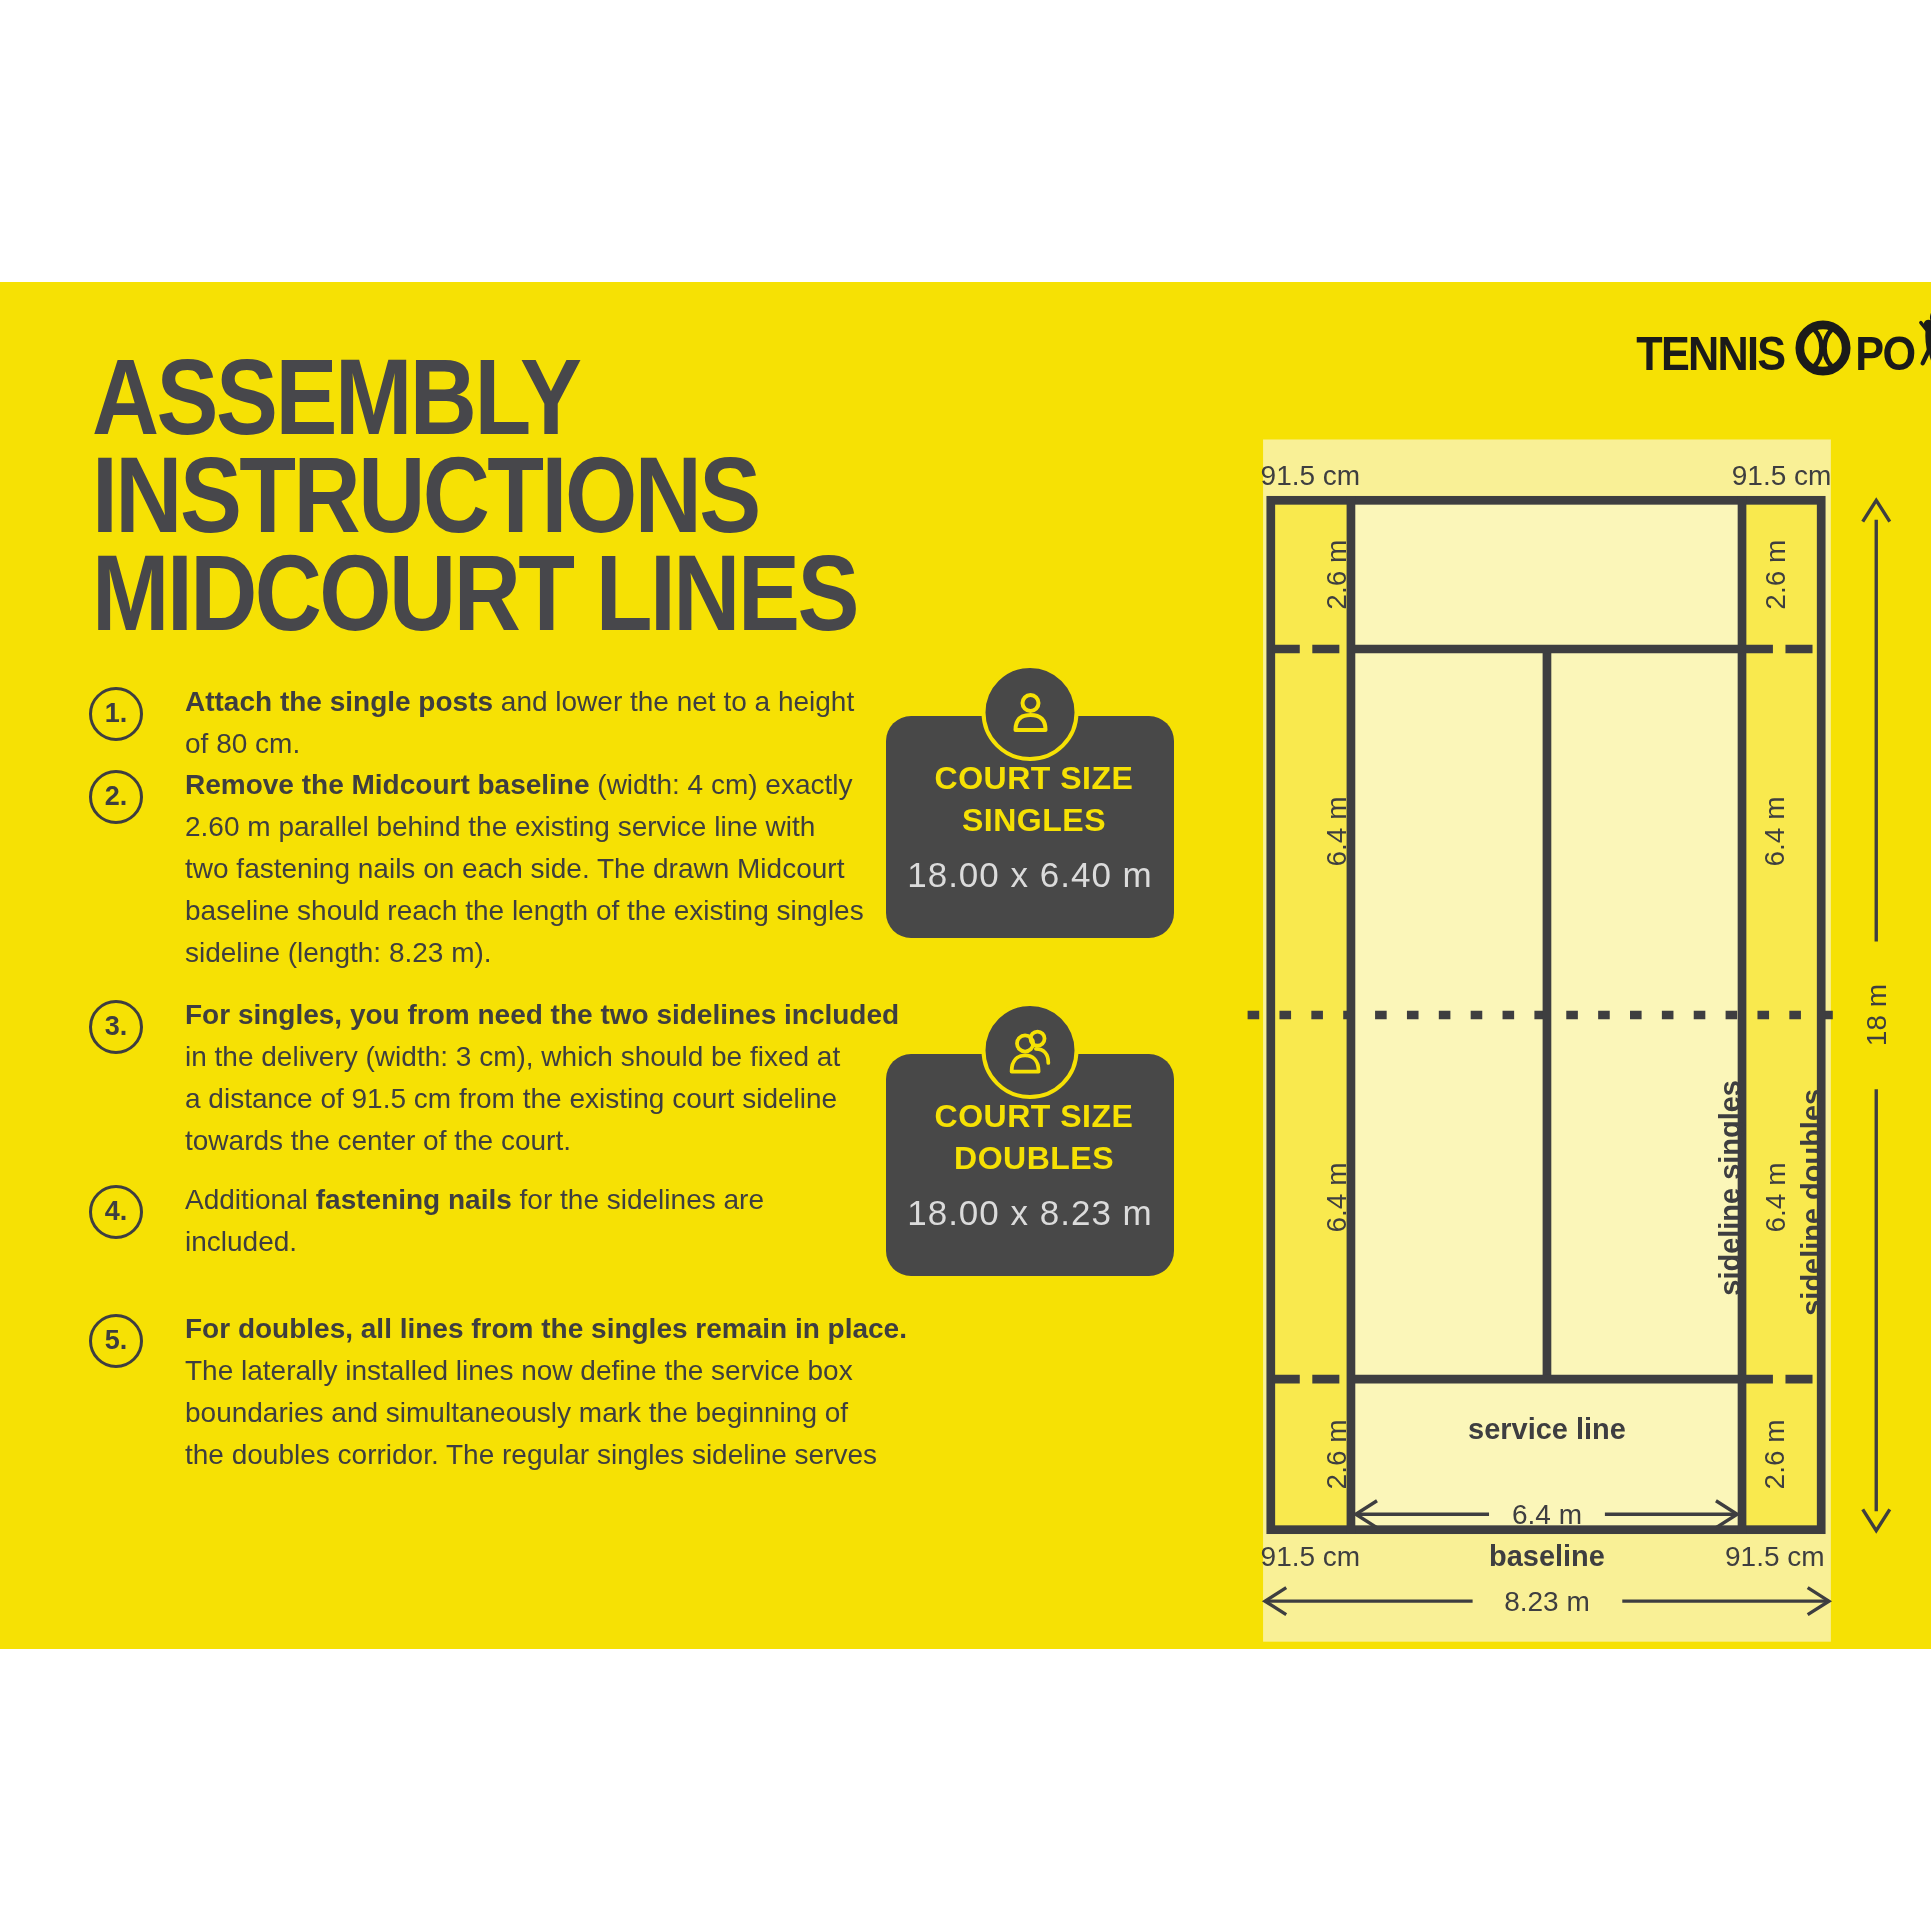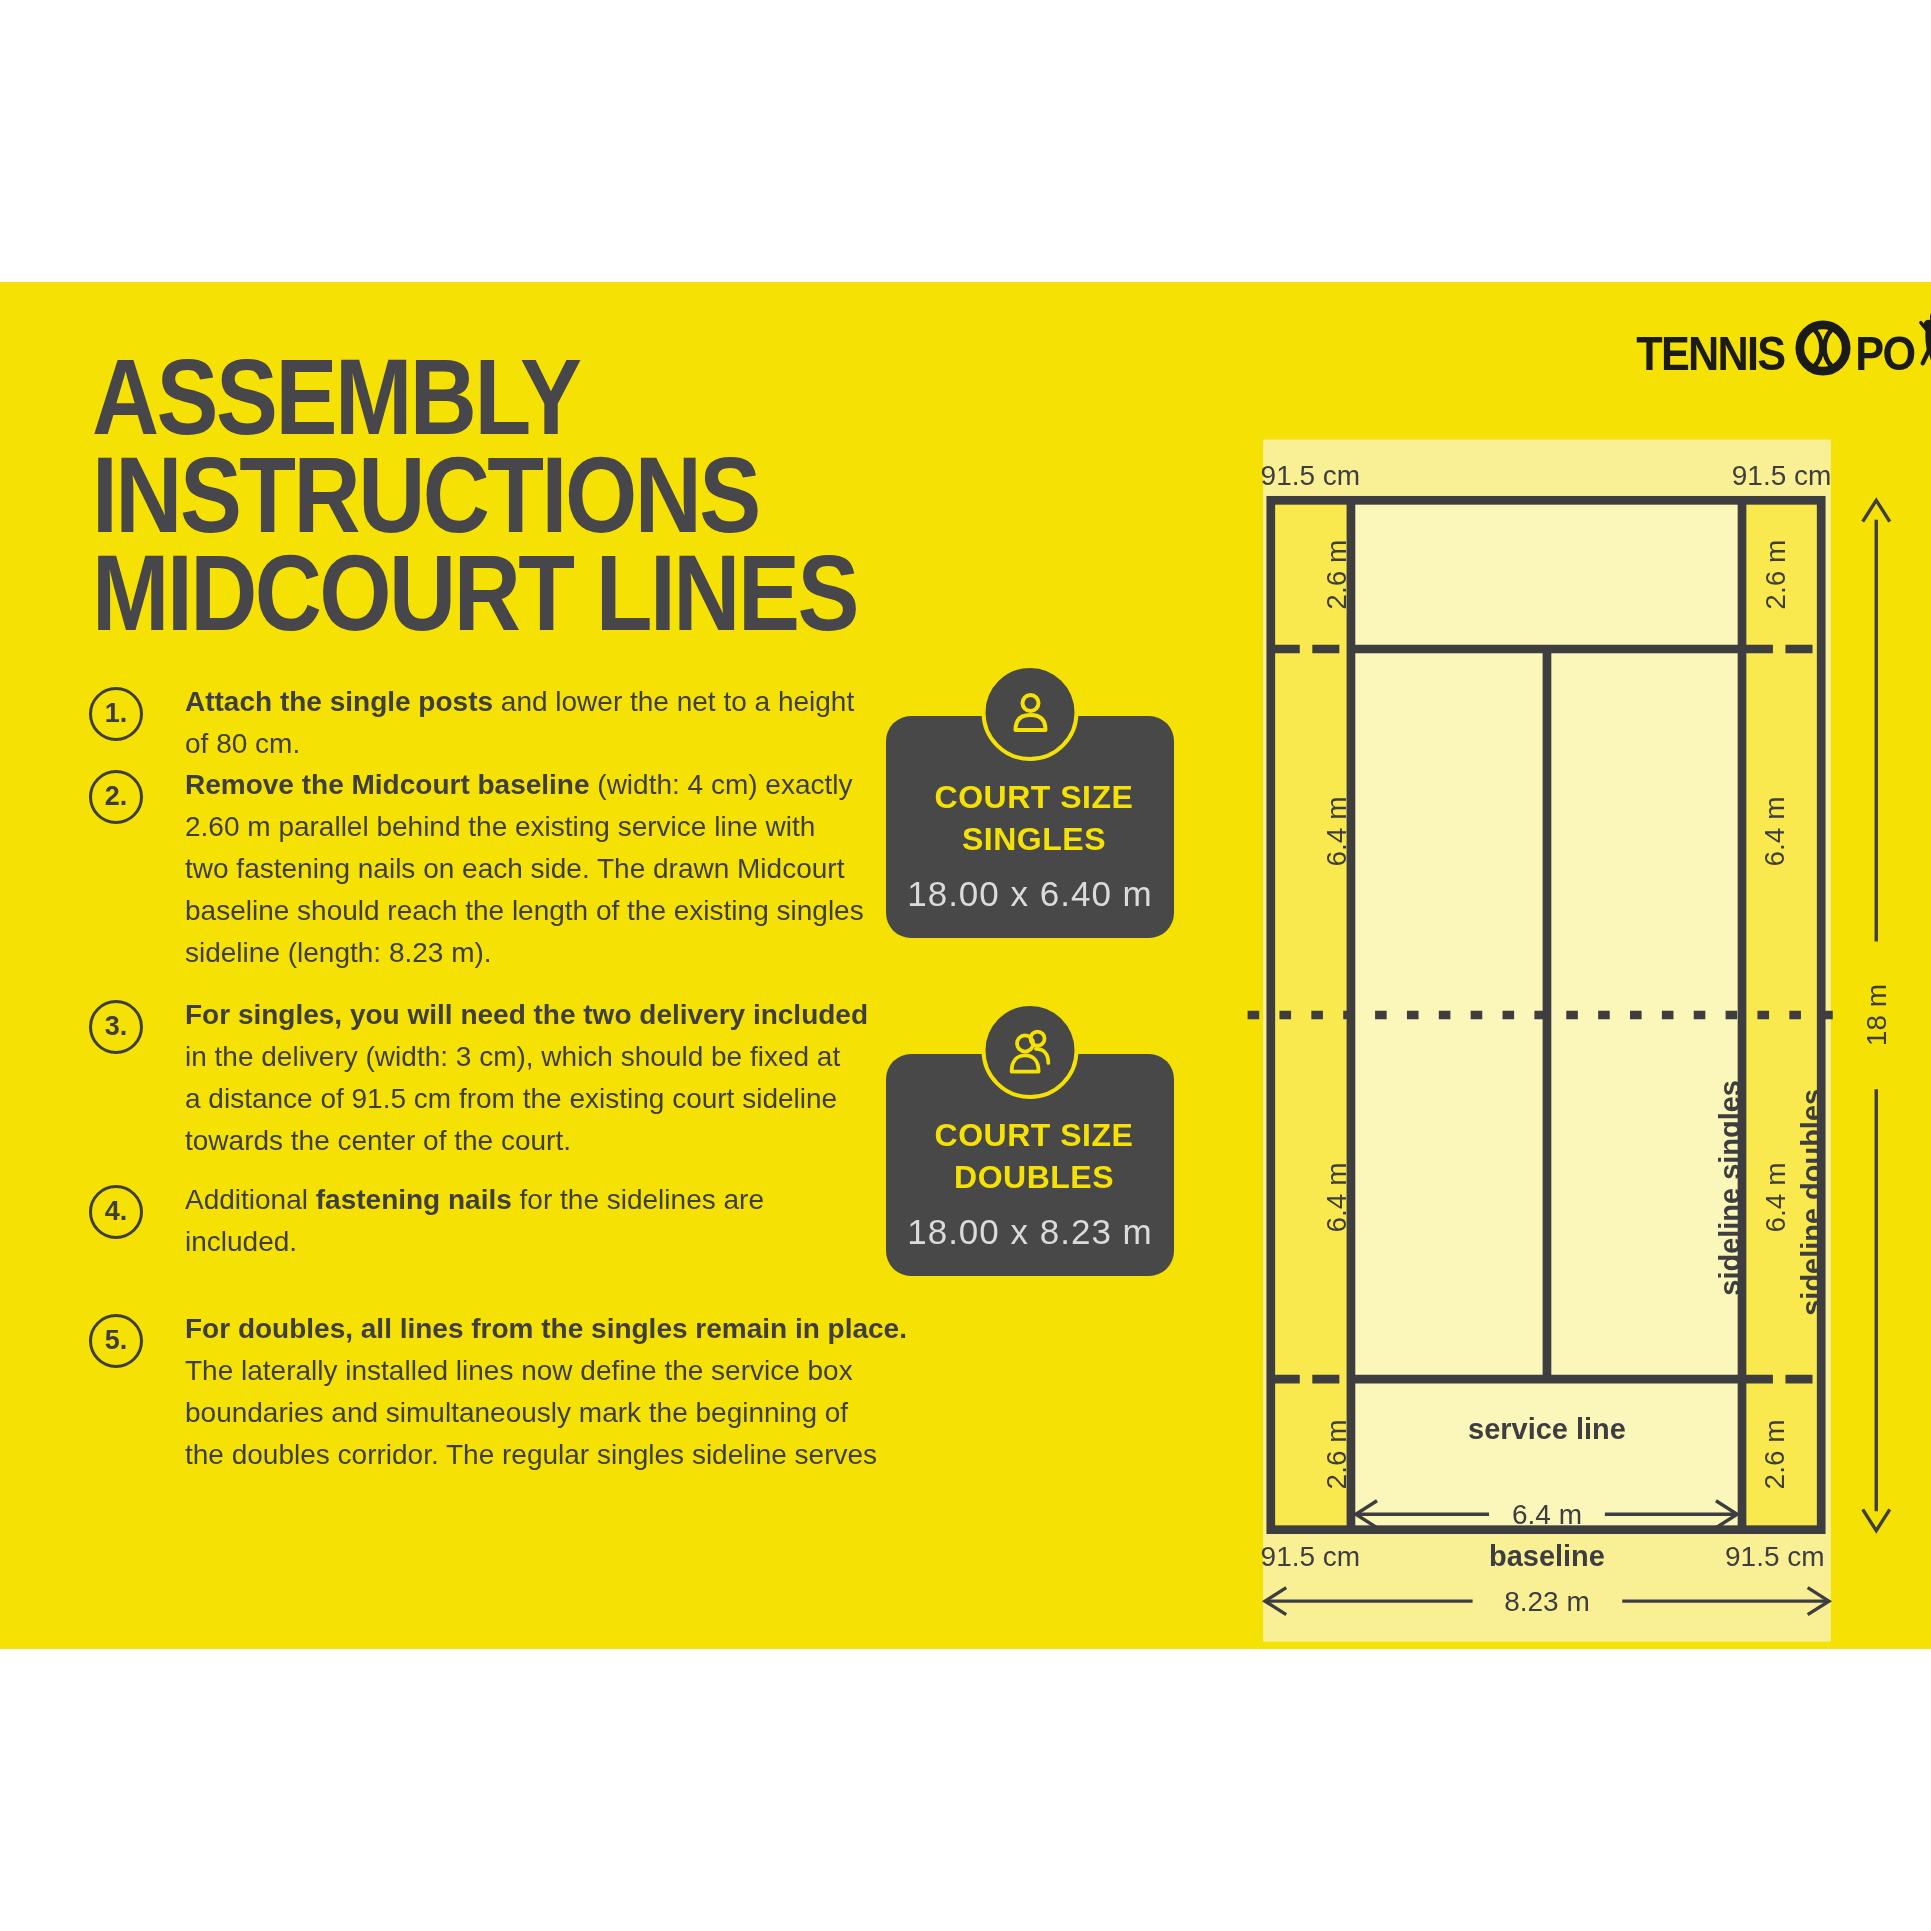--- a/index.html
+++ b/index.html
@@ -23,21 +23,21 @@
              display:flex;align-items:center;justify-content:center;
              font-weight:700;font-size:27px;color:#3E3E40;margin-top:5.8px;}
   .itext{margin-left:42px;width:772px;font-size:28px;line-height:42px;color:#3E3E40;}
   .itext .b{font-weight:700;}
   
   .badge{position:absolute;left:886px;width:288px;height:222px;background:#484848;border-radius:25px;
          text-align:center;}
   .badge .bubble{position:absolute;left:50%;transform:translateX(-50%);top:-52px;width:89px;height:89px;
          border-radius:50%;background:#484848;border:4.8px solid #F6E104;
          display:flex;align-items:center;justify-content:center;}
-  .badge .btitle{margin-top:60px;font-weight:700;font-size:32px;line-height:42px;color:#F6E104;letter-spacing:0.5px;padding-left:8px;}
+  .badge .btitle{margin-top:41px;font-weight:700;font-size:32px;line-height:42px;color:#F6E104;letter-spacing:0.5px;padding-left:8px;}
   .badge .bvalue{margin-top:13.5px;font-size:35px;color:#DBDBDB;letter-spacing:1px;}
   
   .courtsvg{position:absolute;left:1236px;top:425px;}
   .courtsvg text{font-family:"Liberation Sans", sans-serif;fill:#3E3E40;font-size:29px;}
   .courtsvg text.bold{font-weight:700;font-size:30px;}
 </style>
 </head>
 <body>
 
 <div id="canvas">
@@ -90,21 +90,21 @@
       <div><span>2.60 m parallel behind the existing service line with</span></div>
       <div><span>two fastening nails on each side. The drawn Midcourt</span></div>
       <div><span>baseline should reach the length of the existing singles</span></div>
       <div><span>sideline (length: 8.23 m).</span></div>
     </div>
   </div>
 
   <div class="instr" style="top:994px;">
     <div class="numcircle">3.</div>
     <div class="itext">
-      <div><span class="b">For singles, you will need the two delivery included</span></div>
+      <div><span class="b">For singles, you from need the two sidelines included</span></div>
       <div><span>in the delivery (width: 3 cm), which should be fixed at</span></div>
       <div><span>a distance of 91.5 cm from the existing court sideline</span></div>
       <div><span>towards the center of the court.</span></div>
     </div>
   </div>
 
   <div class="instr" style="top:1179px;">
     <div class="numcircle">4.</div>
     <div class="itext">
       <div><span>Additional </span><span class="b">fastening nails</span><span> for the sidelines are</span></div>

